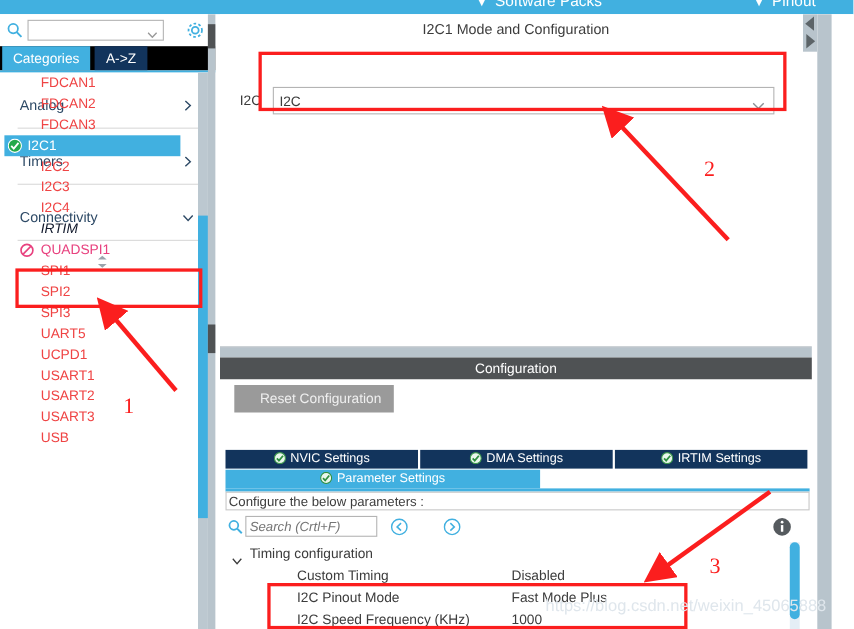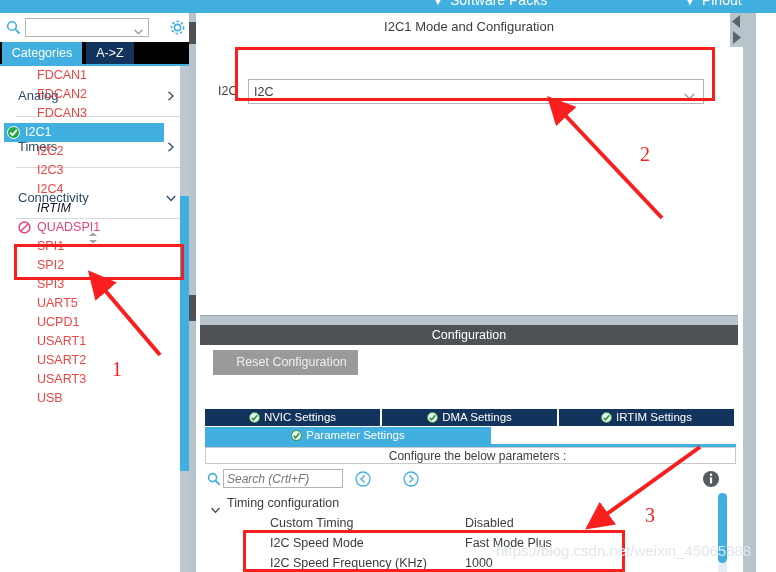--- a/index.html
+++ b/index.html
@@ -204,21 +204,21 @@
   .ctab.active { background: #41b0e0; }
   .ctab .tick { display: inline-block; vertical-align: -2px; margin-right: 4px; }
   .tab-underline {
     position: absolute; left: 5px; top: 99px; width: 531px; height: 3px;
     background: #41b0e0;
   }
 
   .param-note {
     position: absolute; left: 5px; top: 102px; width: 531px; height: 17px;
     border: 1px solid #c8c8c8; background: #ffffff;
-    line-height: 16px; padding-left: 14px; font-size: 12px; color: #3c3c3c; text-align: center;
+    line-height: 16px; padding-left: 2px; font-size: 12px; color: #3c3c3c;
   }
   .param-searchrow {
     position: absolute; left: 5px; top: 122px; width: 531px; height: 24px;
   }
   .ps-icon { position: absolute; left: 2px; top: 5px; width: 14px; height: 14px; }
   .ps-input {
     position: absolute; left: 18px; top: 2px; width: 120px; height: 19px;
     border: 1px solid #b4b4b4; background: #ffffff;
     font-family: "Liberation Sans", sans-serif; font-size: 12px;
     font-style: italic; color: #9a9a9a; padding-left: 3px;
@@ -497,21 +497,21 @@
             </svg>
           </span>
           <span>Timing configuration</span>
         </div>
         <div id="tree-rows">
             <div class="tree-row">
               <span class="tr-name">Custom Timing</span>
               <span class="tr-val">Disabled</span>
             </div>
             <div class="tree-row">
-              <span class="tr-name">I2C Speed Mode</span>
+              <span class="tr-name">I2C Pinout Mode</span>
               <span class="tr-val">Fast Mode Plus</span>
             </div>
             <div class="tree-row">
               <span class="tr-name">I2C Speed Frequency (KHz)</span>
               <span class="tr-val">1000</span>
             </div>
           </div>
       </div>
 
       <div class="param-vscroll">

